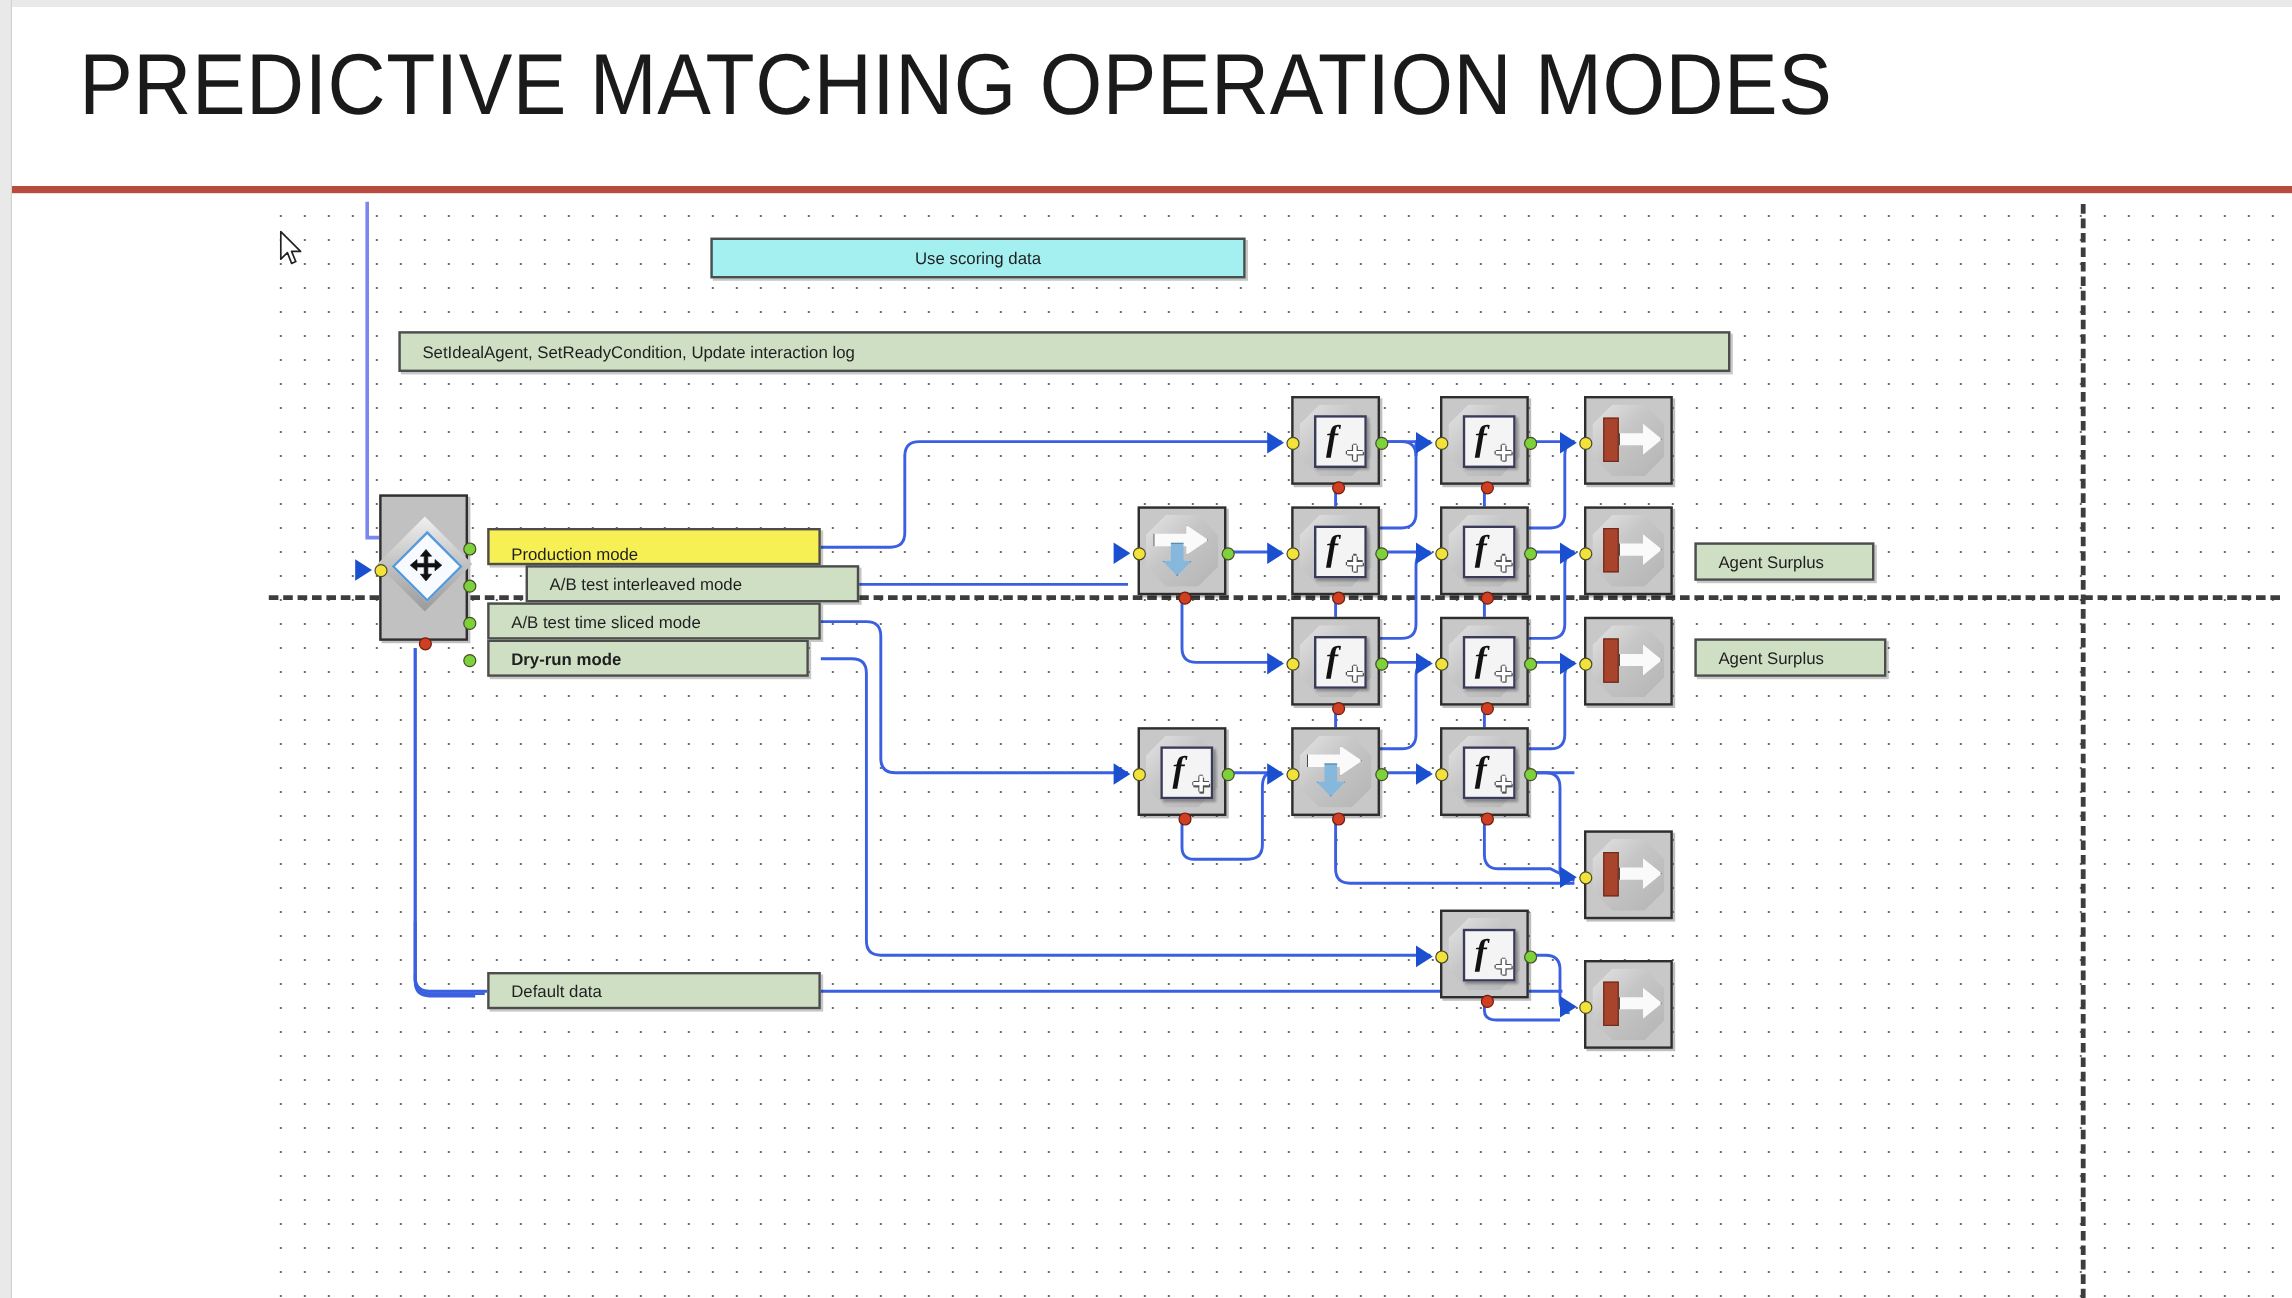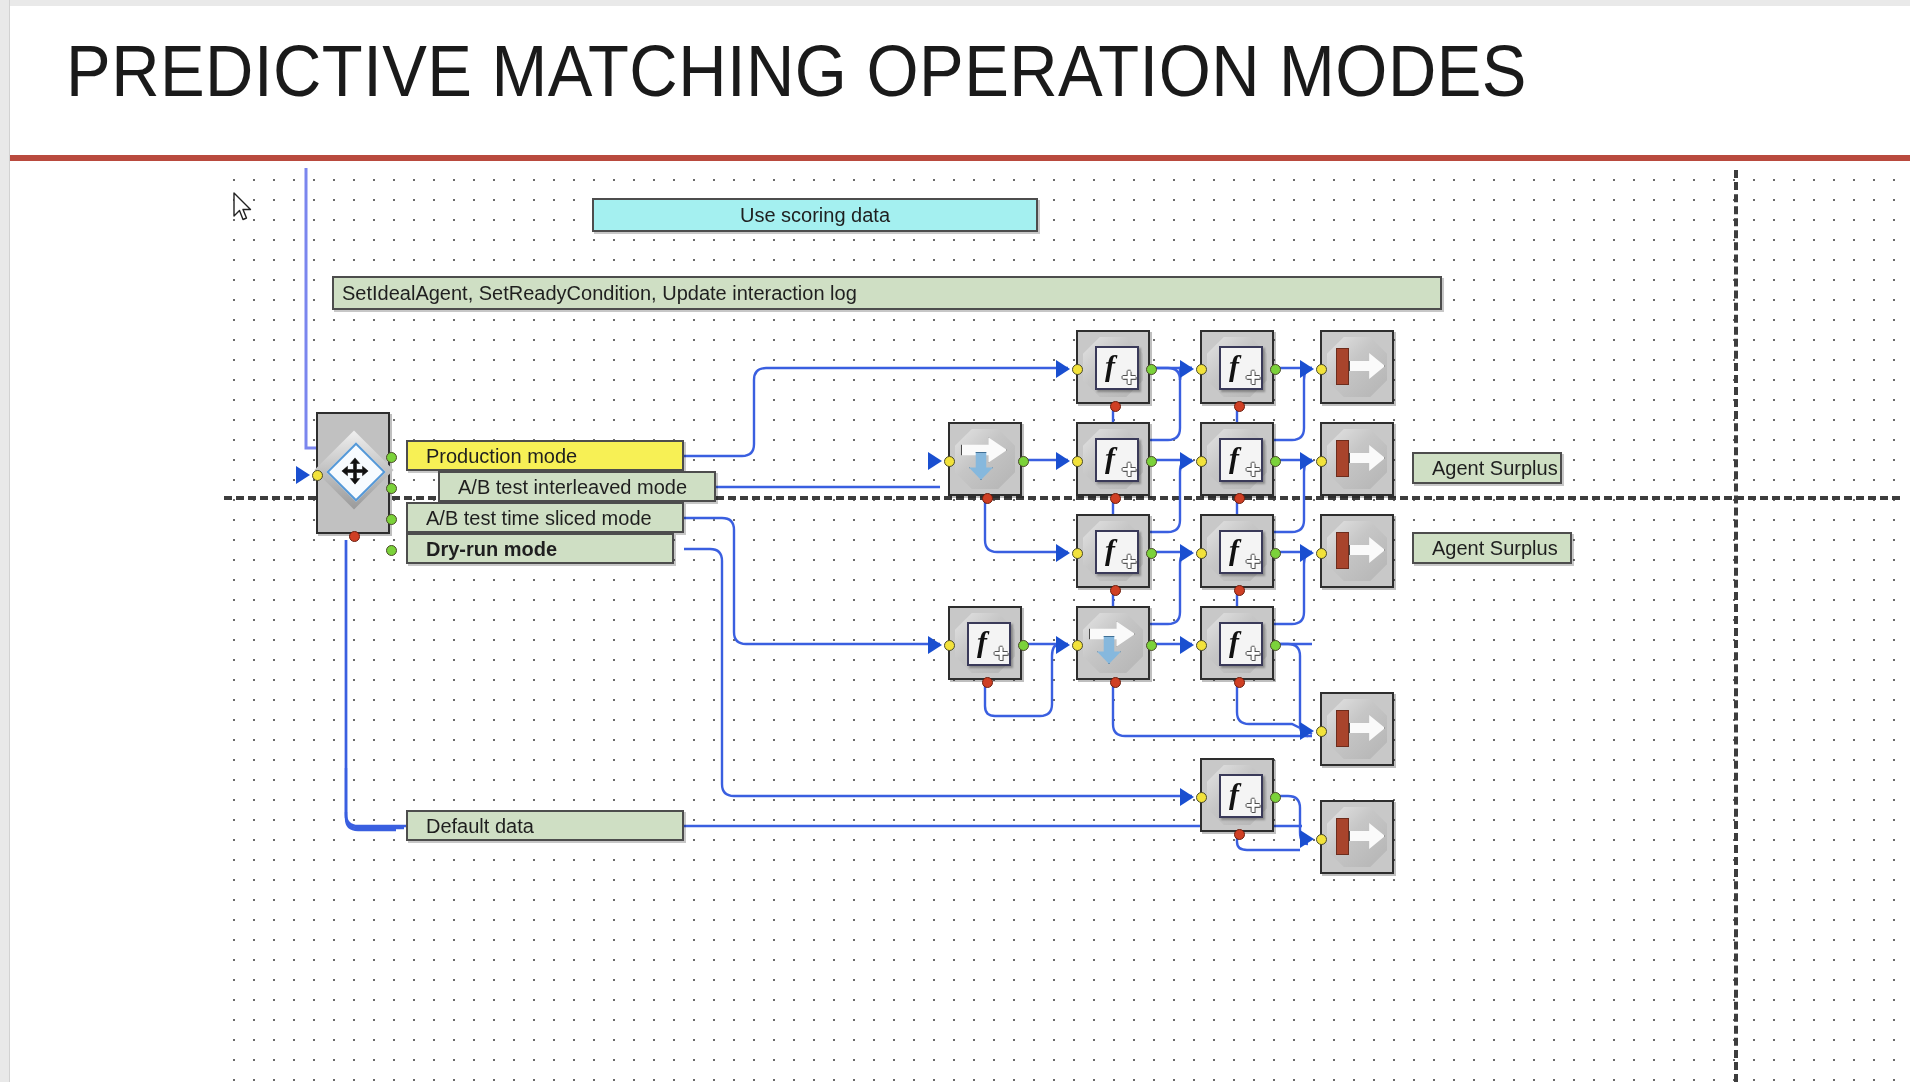--- a/index.html
+++ b/index.html
@@ -81,31 +81,31 @@
     width: 0;
     border-left: 4px dashed #3d3d3d;
   }
 
   
   .note {
     position: absolute;
     box-sizing: border-box;
     border: 2px solid #4d4d4d;
     box-shadow: 2px 2px 0 rgba(0,0,0,0.22);
-    font-size: 20px;
+    font-size: 14px;
     color: #1f1f1f;
     line-height: 1;
     display: flex;
     align-items: center;
     white-space: nowrap;
     overflow: hidden;
   }
   .note.cyan   { background: #a4f0f0; justify-content: center; }
-  .note.green  { background: #cfdfc4; justify-content: flex-start; padding-left: 8px; }
-  .note.yellow { background: #f7f055; justify-content: flex-start; padding-left: 18px; }
+  .note.green  { background: #cfdfc4; justify-content: flex-start; padding-left: 18px; }
+  .note.yellow { background: #f7f055; justify-content: flex-start; padding-left: 18px; align-items: flex-end; }
   .note.mode   { justify-content: flex-start; padding-left: 18px; }
 
   
   .mode-stack { position: absolute; }
   .mode-stack .note { position: absolute; left: 0; }
 
   
   .node {
     position: absolute;
     width: 74px; height: 74px;

